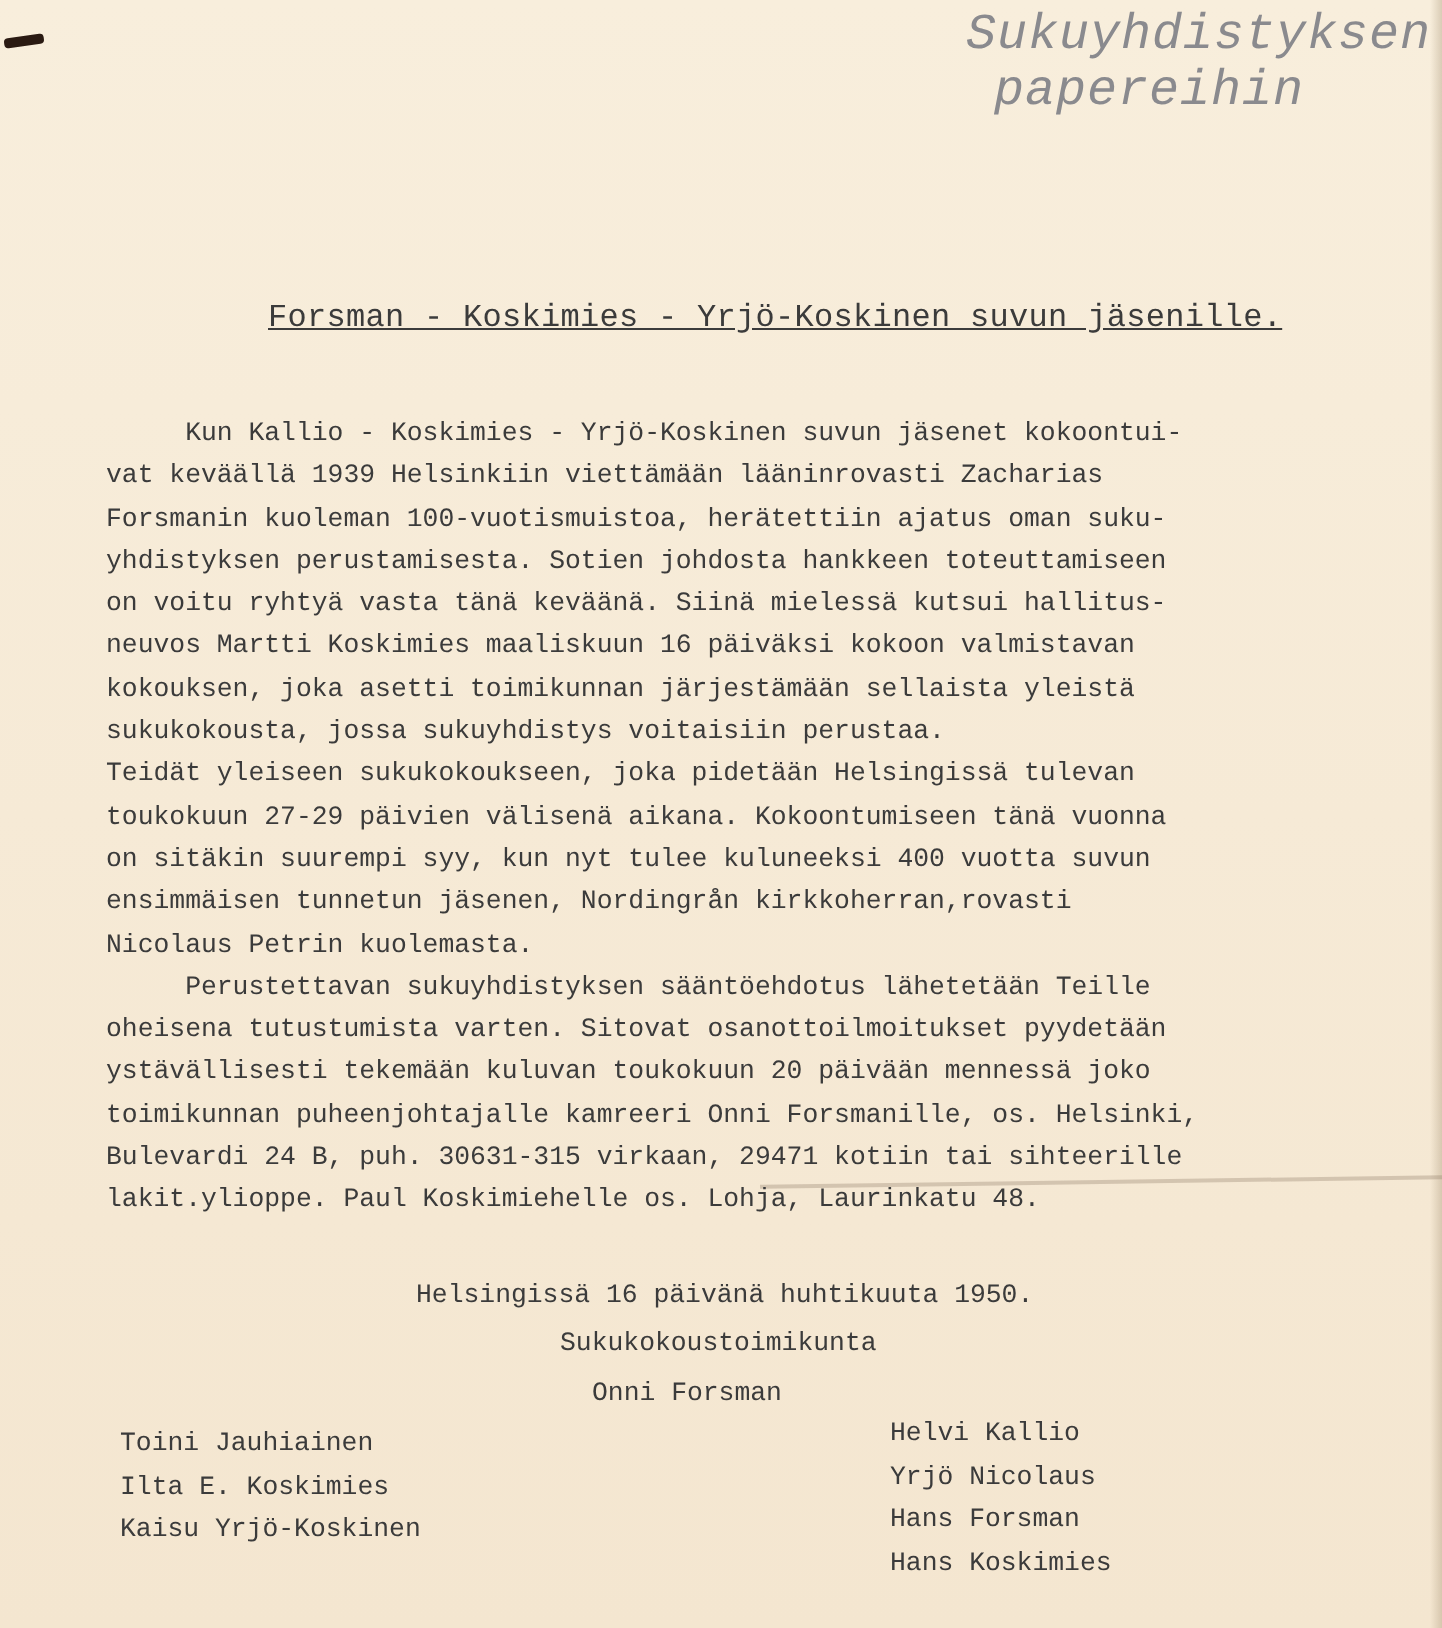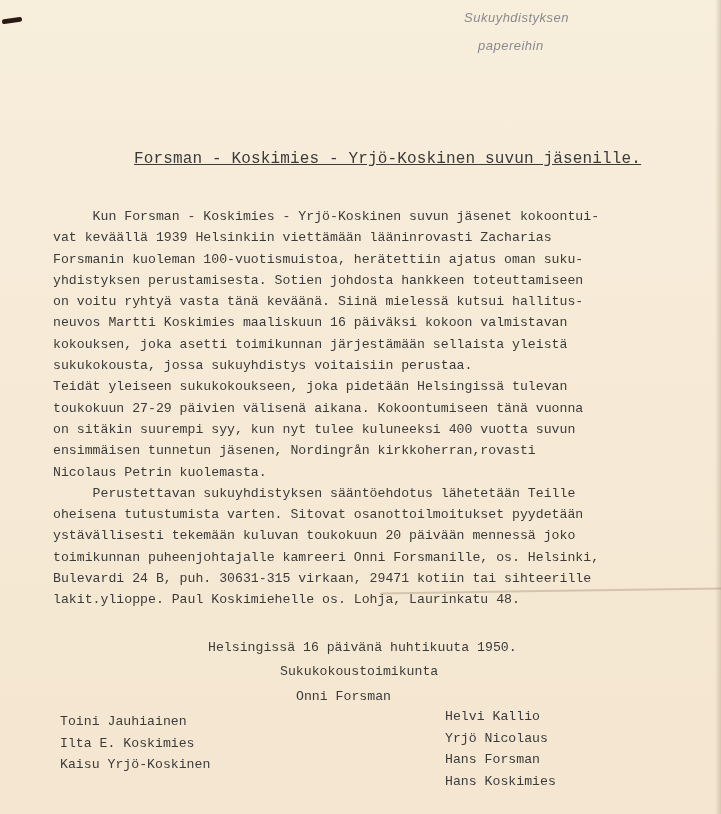--- a/index.html
+++ b/index.html
@@ -37,24 +37,24 @@
     .staple-mark {
       position: absolute;
       left: 2px; top: 18px;
       width: 20px; height: 5px;
       background: #2a1a12;
       border-radius: 2px;
       transform: rotate(-8deg);
     }
     .handwriting {
       position: absolute;
-      left: 464px; top: 4px;
-      font-family: Liberation Sans, sans-serif;
+      left: 483px; top: 4px;
+      font-family: Liberation Mono, monospace;
       font-style: italic;
-      font-size: 13px;
+      font-size: 25px;
       color: #8a8a8e;
       line-height: 28px;
       letter-spacing: 0.5px;
     }
     .handwriting .hw-line-2 {
       display: block;
       padding-left: 14px;
     }
     .typed {
       position: absolute;
@@ -106,21 +106,21 @@
   <div class="staple-mark"></div>
 
   <div class="handwriting">
     <span class="hw-line-1">Sukuyhdistyksen</span>
     <span class="hw-line-2">papereihin</span>
   </div>
 
   <div class="typed heading">Forsman - Koskimies - Yrjö-Koskinen suvun jäsenille.</div>
 
   <div class="body-lines">
-    <span class="line">     Kun Forsman - Koskimies - Yrjö-Koskinen suvun jäsenet kokoontui-</span>
+    <span class="line">     Kun Kallio - Koskimies - Yrjö-Koskinen suvun jäsenet kokoontui-</span>
     <span class="line">vat keväällä 1939 Helsinkiin viettämään lääninrovasti Zacharias</span>
     <span class="line">Forsmanin kuoleman 100-vuotismuistoa, herätettiin ajatus oman suku-</span>
     <span class="line">yhdistyksen perustamisesta. Sotien johdosta hankkeen toteuttamiseen</span>
     <span class="line">on voitu ryhtyä vasta tänä keväänä. Siinä mielessä kutsui hallitus-</span>
     <span class="line">neuvos Martti Koskimies maaliskuun 16 päiväksi kokoon valmistavan</span>
     <span class="line">kokouksen, joka asetti toimikunnan järjestämään sellaista yleistä</span>
     <span class="line">sukukokousta, jossa sukuyhdistys voitaisiin perustaa.</span>
     <span class="line">Teidät yleiseen sukukokoukseen, joka pidetään Helsingissä tulevan</span>
     <span class="line">toukokuun 27-29 päivien välisenä aikana. Kokoontumiseen tänä vuonna</span>
     <span class="line">on sitäkin suurempi syy, kun nyt tulee kuluneeksi 400 vuotta suvun</span>

